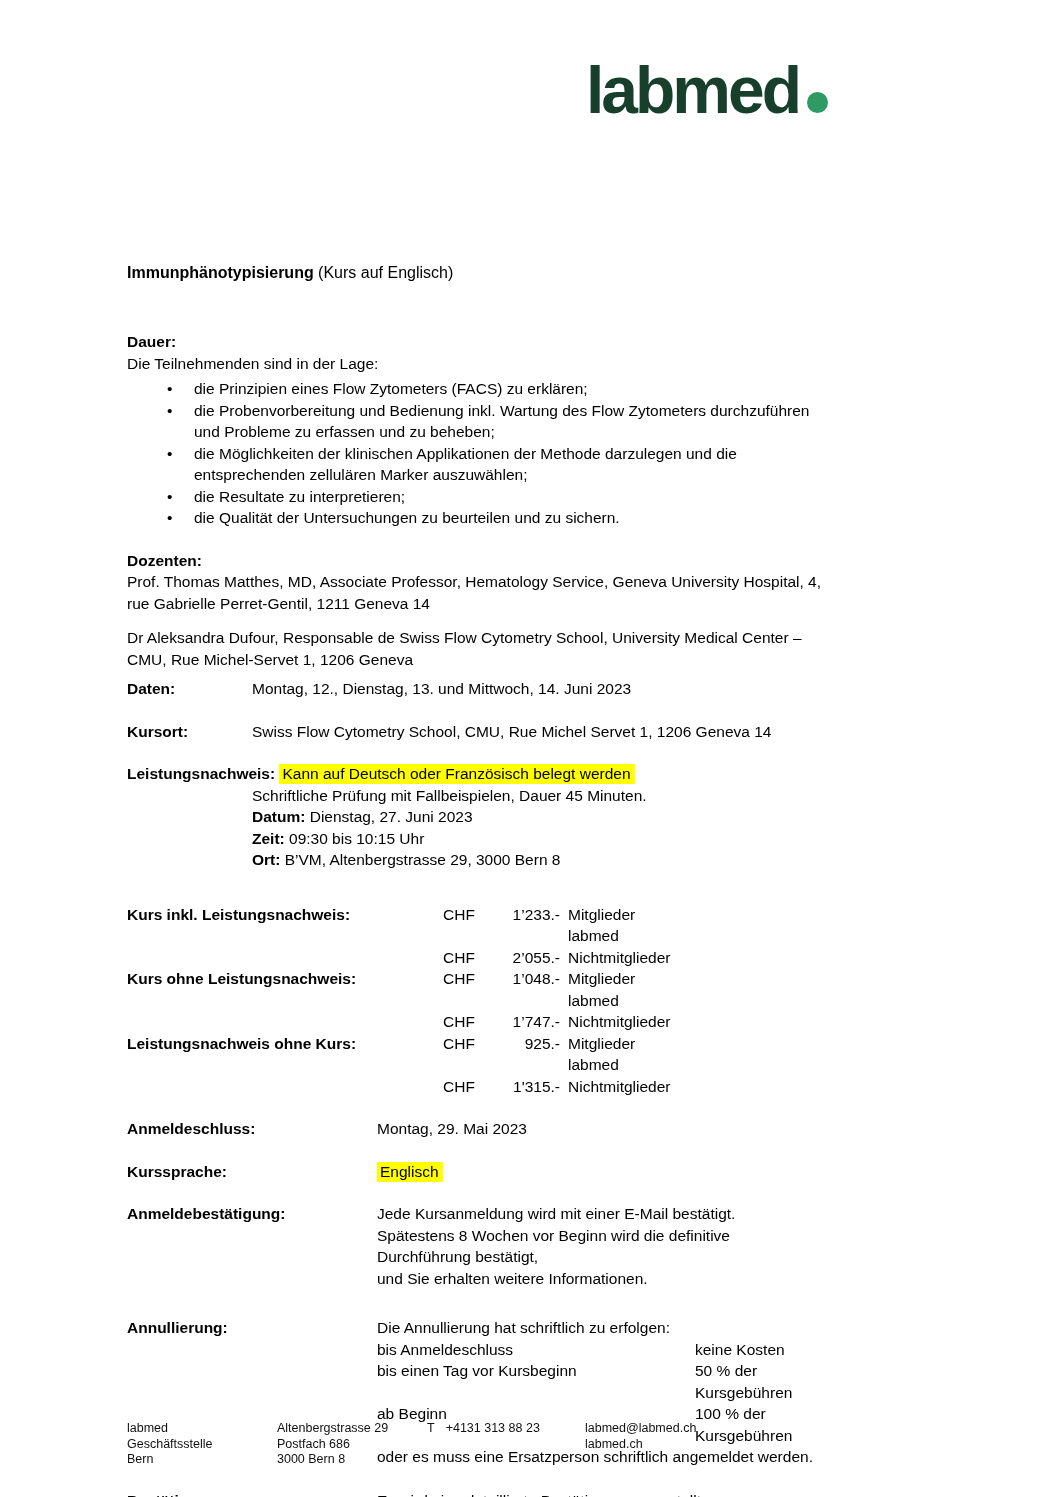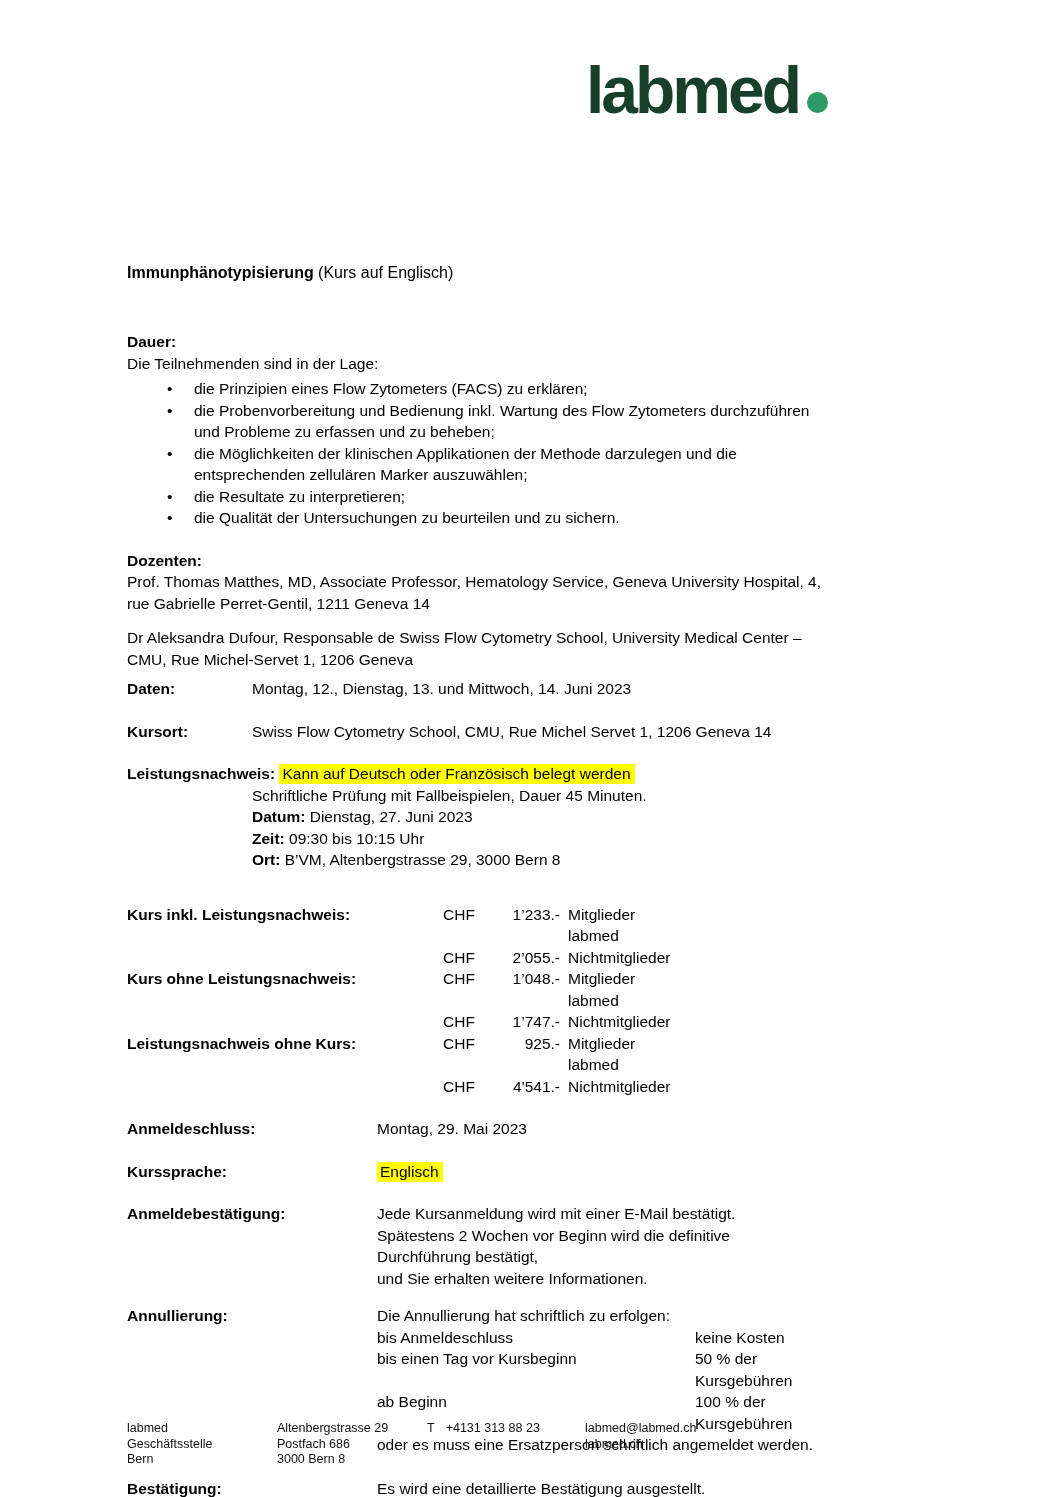--- a/index.html
+++ b/index.html
@@ -75,21 +75,21 @@
 
   
   .kosten-block { margin-top: 33px; }
   .kosten-row { display: grid; grid-template-columns: 316px 64px 53px auto; }
   .kosten-row .amt { text-align: right; }
   .kosten-row .aud { padding-left: 8px; }
 
   .schluss-row { margin-top: 21px; }
   .sprache-row { margin-top: 21px; }
   .bestform-row { margin-top: 21px; }
-  .annul-row { margin-top: 16px; }
+  .annul-row { margin-top: 28px; }
   .ann-line { display: grid; grid-template-columns: 318px auto; }
   .best-row { margin-top: 22px; }
 
   
   .footer {
     position: absolute;
     left: 127px;
     top: 1421px;
     display: grid;
     grid-template-columns: 150px 150px 158px auto;
@@ -189,42 +189,42 @@
           </div>
           <div class="kosten-row">
             <span class="bold">Leistungsnachweis ohne Kurs:</span>
             <span>CHF</span>
             <span class="amt">925.-</span>
             <span class="aud">Mitglieder labmed</span>
           </div>
           <div class="kosten-row">
             <span class="bold"></span>
             <span>CHF</span>
-            <span class="amt">4'541.-</span>
+            <span class="amt">1'315.-</span>
             <span class="aud">Nichtmitglieder</span>
           </div>
         </div>
       </div>
     </section>
 
     <div class="row-wide schluss-row">
       <span class="lbl">Anmeldeschluss:</span>
       <span>Montag, 29. Mai 2023</span>
     </div>
 
     <div class="row-wide sprache-row">
       <span class="lbl">Kurssprache:</span>
       <span><span class="hl">Englisch</span></span>
     </div>
 
     <div class="row-wide bestform-row">
       <span class="lbl">Anmeldebestätigung:</span>
       <div>
         <div>Jede Kursanmeldung wird mit einer E-Mail bestätigt.</div>
-        <div>Spätestens 2 Wochen vor Beginn wird die definitive Durchführung bestätigt,</div>
+        <div>Spätestens 8 Wochen vor Beginn wird die definitive Durchführung bestätigt,</div>
         <div>und Sie erhalten weitere Informationen.</div>
       </div>
     </div>
 
     <div class="row-wide annul-row">
       <span class="lbl">Annullierung:</span>
       <div>
         <div>Die Annullierung hat schriftlich zu erfolgen:</div>
         <div class="ann-line">
           <span>bis Anmeldeschluss</span>

